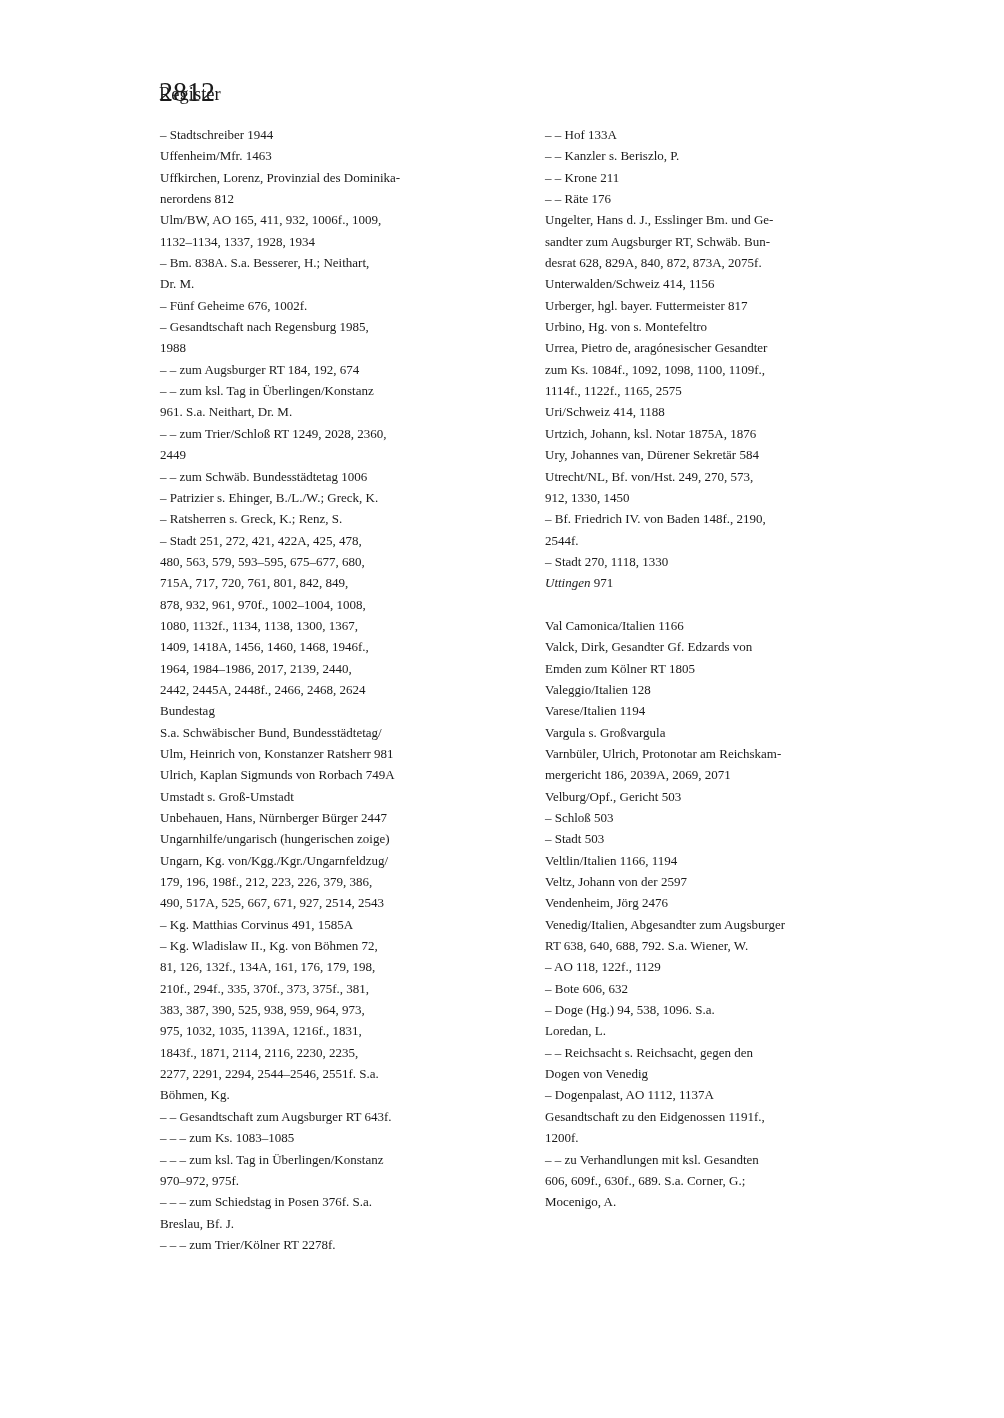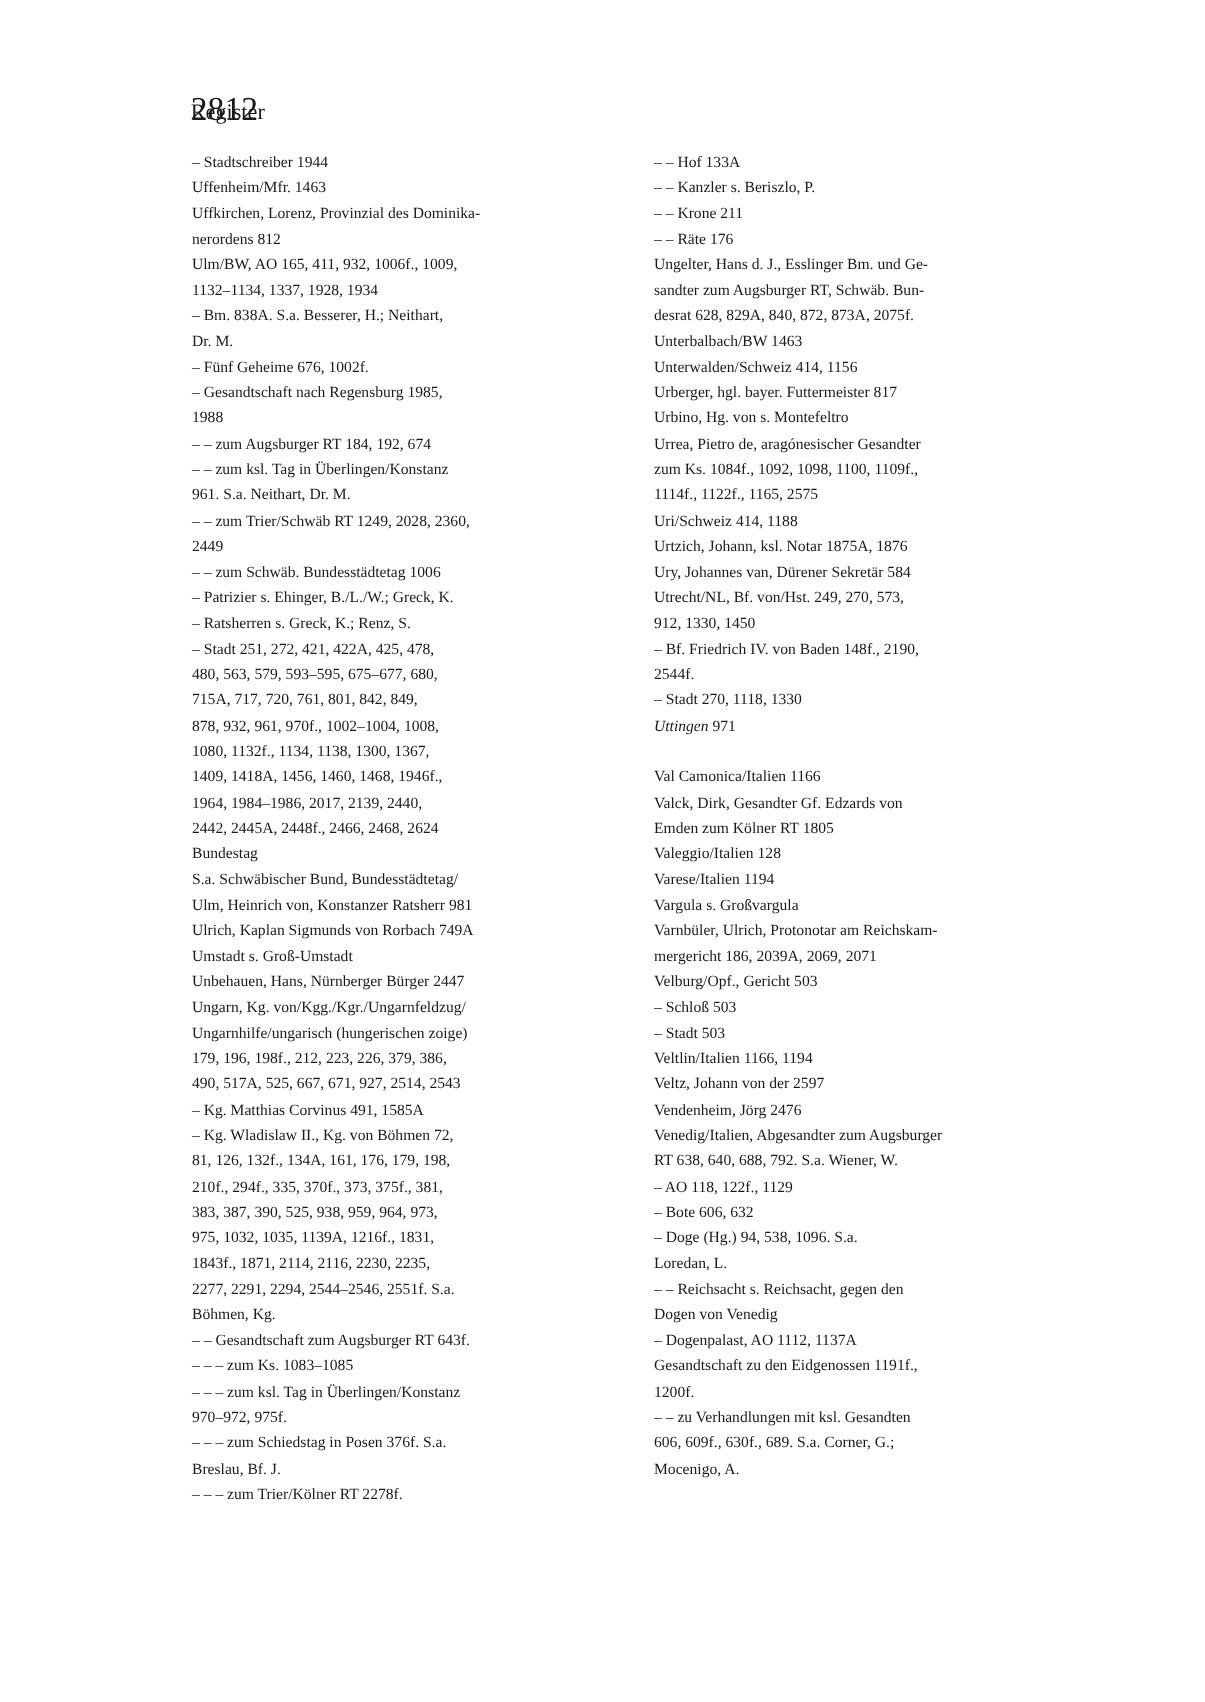--- a/index.html
+++ b/index.html
@@ -91,21 +91,21 @@
       <span class="line">1988</span>
     </div>
     <div class="entry lvl2">
       <span class="line">– – zum Augsburger RT  184, 192, 674</span>
     </div>
     <div class="entry lvl2">
       <span class="line">– – zum ksl. Tag in Überlingen/Konstanz</span>
       <span class="line">961. S.a. Neithart, Dr. M.</span>
     </div>
     <div class="entry lvl2">
-      <span class="line">– – zum Trier/Schwäb RT  1249, 2028, 2360,</span>
+      <span class="line">– – zum Trier/Schloß RT  1249, 2028, 2360,</span>
       <span class="line">2449</span>
     </div>
     <div class="entry lvl2">
       <span class="line">– – zum Schwäb. Bundesstädtetag  1006</span>
     </div>
     <div class="entry">
       <span class="line">– Patrizier s. Ehinger, B./L./W.; Greck, K.</span>
     </div>
     <div class="entry">
       <span class="line">– Ratsherren s. Greck, K.; Renz, S.</span>
@@ -128,22 +128,22 @@
     <div class="entry">
       <span class="line">Ulrich, Kaplan Sigmunds von Rorbach  749A</span>
     </div>
     <div class="entry">
       <span class="line">Umstadt s. Groß-Umstadt</span>
     </div>
     <div class="entry">
       <span class="line">Unbehauen, Hans, Nürnberger Bürger  2447</span>
     </div>
     <div class="entry">
+      <span class="line">Ungarnhilfe/ungarisch (hungerischen zoige)</span>
       <span class="line">Ungarn, Kg. von/Kgg./Kgr./Ungarnfeldzug/</span>
-      <span class="line">Ungarnhilfe/ungarisch (hungerischen zoige)</span>
       <span class="line">179, 196, 198f., 212, 223, 226, 379, 386,</span>
       <span class="line">490, 517A, 525, 667, 671, 927, 2514, 2543</span>
     </div>
     <div class="entry">
       <span class="line">– Kg. Matthias Corvinus  491, 1585A</span>
     </div>
     <div class="entry">
       <span class="line">– Kg. Wladislaw II., Kg. von Böhmen  72,</span>
       <span class="line">81, 126, 132f., 134A, 161, 176, 179, 198,</span>
       <span class="line">210f., 294f., 335, 370f., 373, 375f., 381,</span>
@@ -183,23 +183,20 @@
     </div>
     <div class="entry lvl2">
       <span class="line">– – Räte  176</span>
     </div>
     <div class="entry">
       <span class="line">Ungelter, Hans d. J., Esslinger Bm. und Ge-</span>
       <span class="line">sandter zum Augsburger RT, Schwäb. Bun-</span>
       <span class="line">desrat  628, 829A, 840, 872, 873A, 2075f.</span>
     </div>
     <div class="entry">
-      <span class="line">Unterbalbach/BW  1463</span>
-    </div>
-    <div class="entry">
       <span class="line">Unterwalden/Schweiz  414, 1156</span>
     </div>
     <div class="entry">
       <span class="line">Urberger, hgl. bayer. Futtermeister  817</span>
     </div>
     <div class="entry">
       <span class="line">Urbino, Hg. von s. Montefeltro</span>
     </div>
     <div class="entry">
       <span class="line">Urrea, Pietro de, aragónesischer Gesandter</span>

